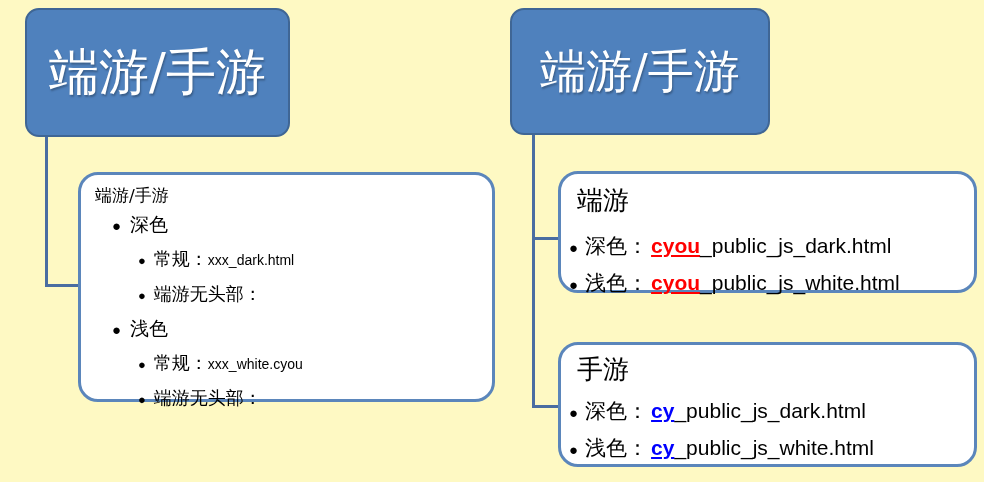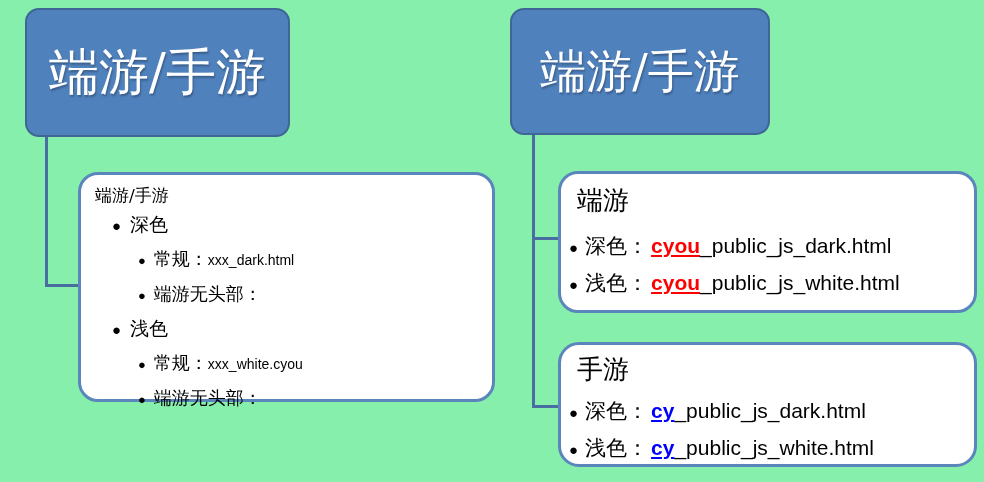--- a/index.html
+++ b/index.html
@@ -1,17 +1,17 @@
 <!DOCTYPE html>
 <html><head>
 <meta charset="utf-8">
 <style>
   html,body{margin:0;padding:0;background:#ffffff;}
   .canvas{
-    position:relative;width:984px;height:482px;background:#86efac;
+    position:relative;width:984px;height:482px;background:#fef9c3;
     font-family:"Liberation Sans",sans-serif;overflow:hidden;
   }
   
   .root-node{
     position:absolute;background:#4f81bd;border:2px solid #3f6695;border-radius:14px;
     display:flex;align-items:center;justify-content:center;box-sizing:border-box;
     color:#ffffff;font-family:"DejaVu Serif","Liberation Serif",serif;
     text-shadow:1px 2px 2px rgba(0,0,0,0.28);white-space:nowrap;
   }
   .root-left{left:25px;top:8px;width:265px;height:129px;font-size:50px;}
@@ -22,22 +22,22 @@
   .conn-left-h{left:45px;top:284px;width:33px;height:3px;}
   .conn-right-v{left:532px;top:135px;width:3px;height:273px;}
   .conn-right-h1{left:532px;top:237px;width:26px;height:3px;}
   .conn-right-h2{left:532px;top:405px;width:26px;height:3px;}
   
   .detail-box{
     position:absolute;background:#ffffff;border:3px solid #5b86bb;border-radius:20px;
     box-sizing:border-box;color:#000000;
   }
   .box-left{left:78px;top:172px;width:417px;height:230px;padding:7px 8px 0 14px;}
-  .box-r1{left:558px;top:171px;width:419px;height:142px;padding:8px 10px 0 6px;}
-  .box-r2{left:558px;top:342px;width:419px;height:125px;padding:6px 10px 0 6px;border-radius:21px;}
+  .box-r1{left:558px;top:171px;width:419px;height:122px;padding:8px 10px 0 6px;}
+  .box-r2{left:558px;top:342px;width:419px;height:125px;padding:6px 10px 0 6px;}
   .cjk{font-family:"DejaVu Serif","Liberation Serif",serif;}
   .file{font-family:"Liberation Sans",sans-serif;}
   .lb-title{font-size:17px;line-height:26px;}
   .row{display:flex;align-items:baseline;white-space:nowrap;}
   .bullet{flex:0 0 auto;color:#000;}
   .lv1{font-size:19px;line-height:32px;padding-left:17px;}
   .lv1 .bullet{font-size:15px;margin-right:9px;}
   .lv2{font-size:18px;line-height:33px;padding-left:43px;}
   .lv2 .bullet{font-size:13px;margin-right:8px;}
   .lv2 .file{font-size:14px;}

